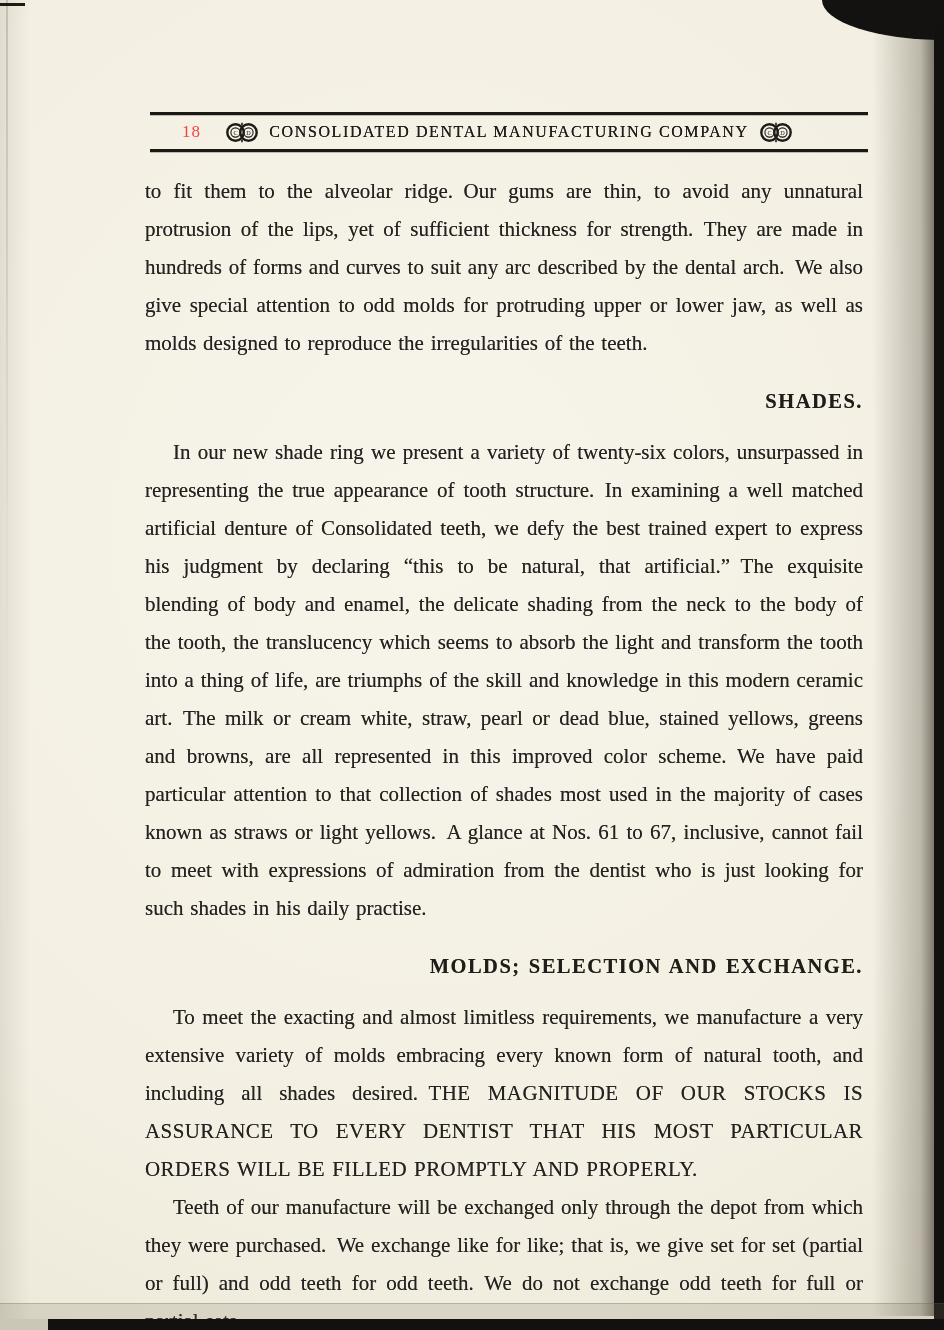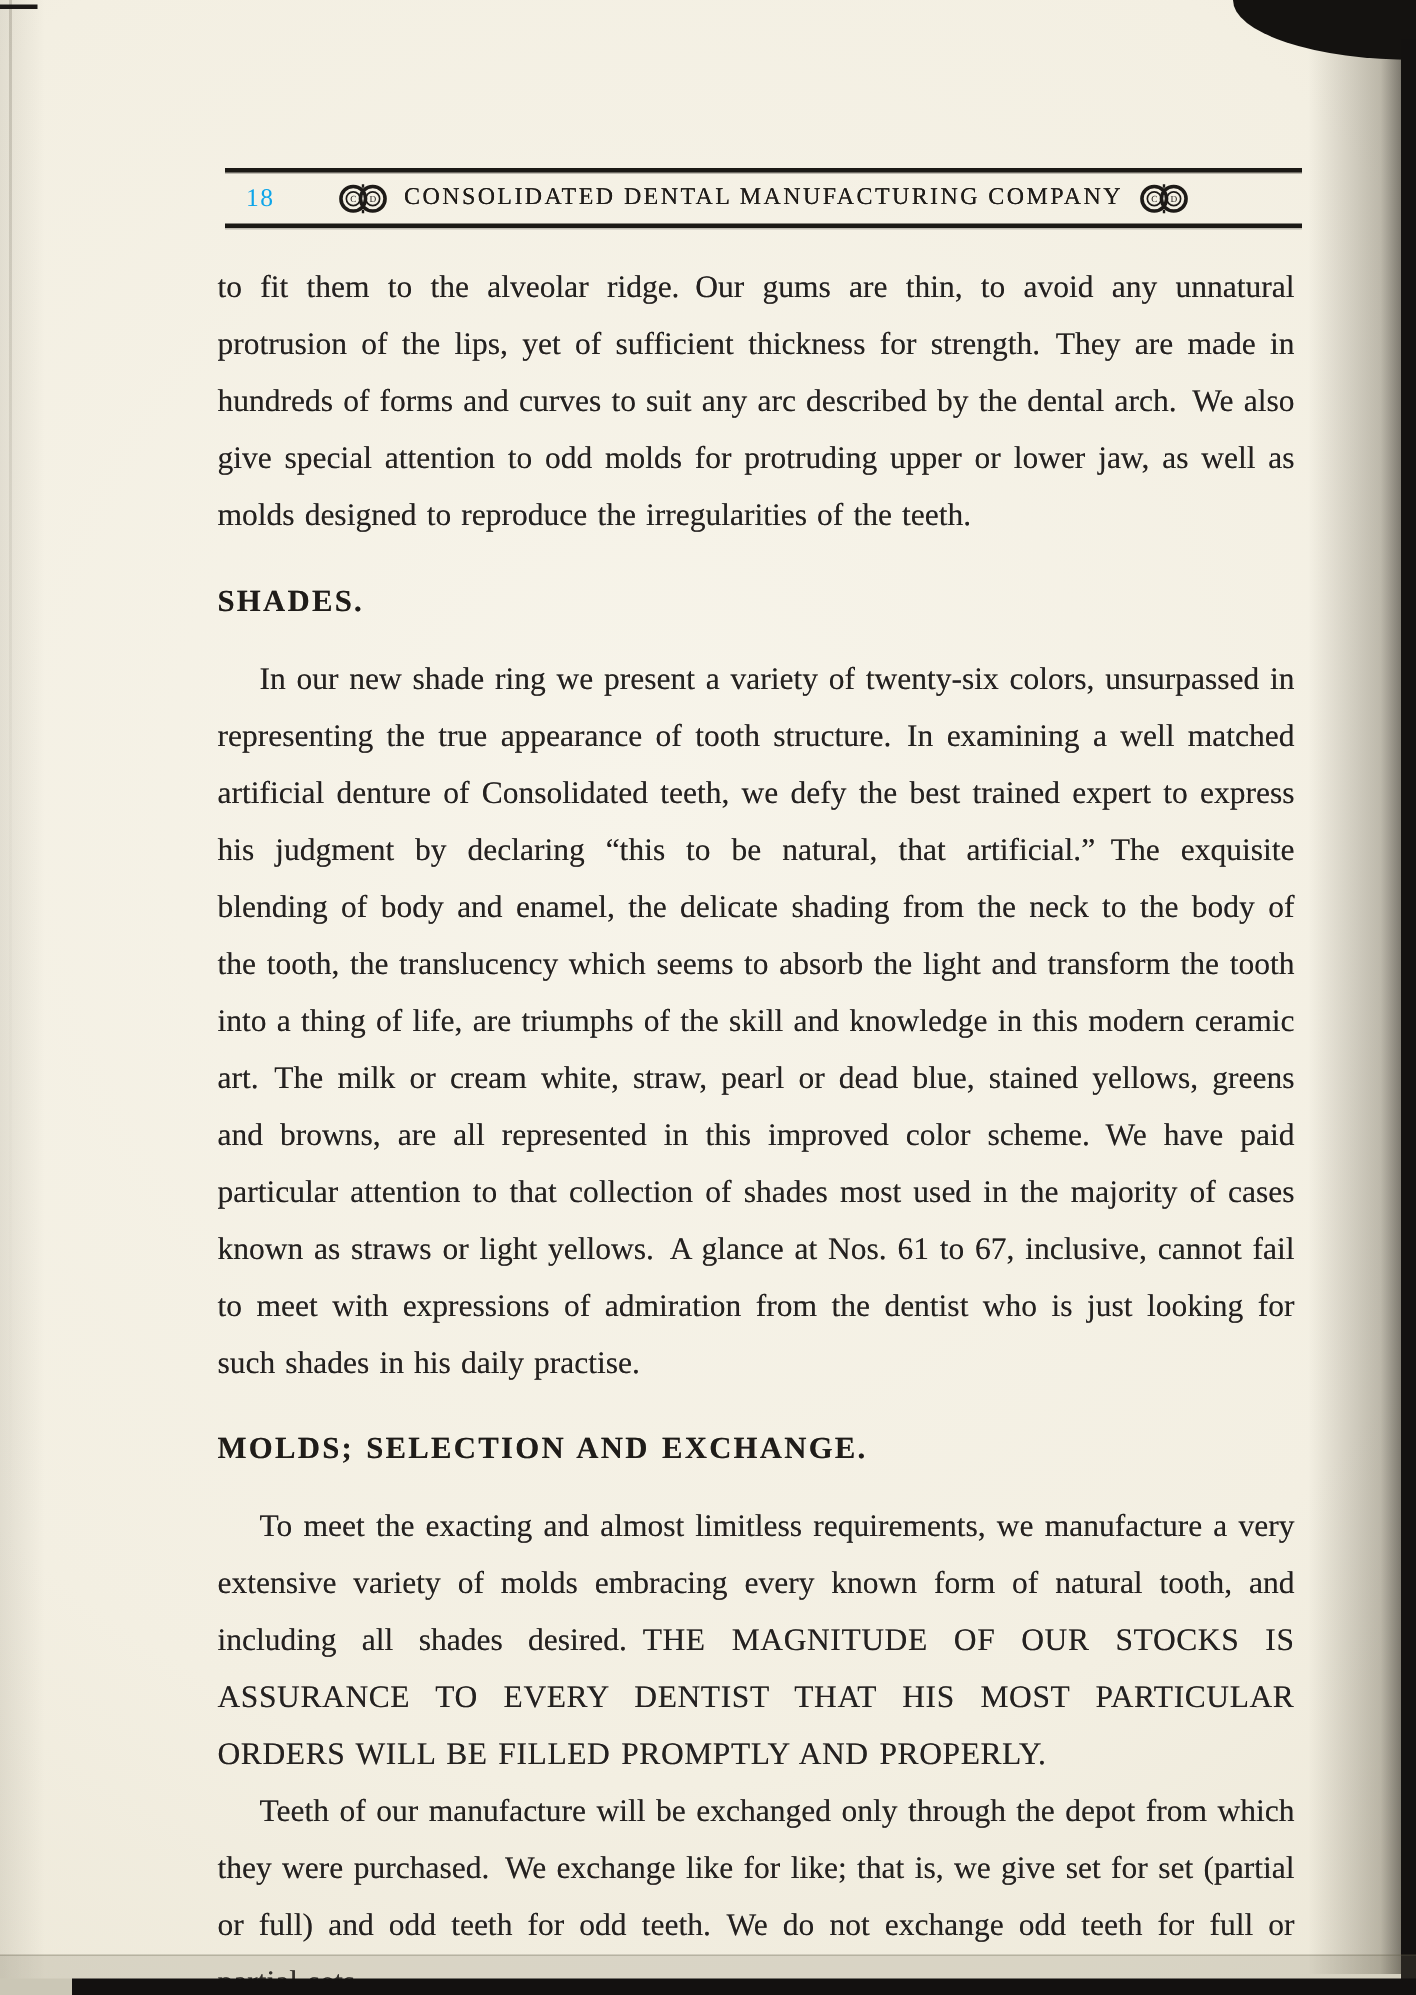--- a/index.html
+++ b/index.html
@@ -21,34 +21,34 @@
   .mark-topleft{position:absolute;top:3px;left:0;width:25px;height:3px;background:#1b1816;}
   .crease-left{position:absolute;top:0;bottom:0;left:6px;width:2px;
                background:linear-gradient(rgba(110,104,88,0.28),rgba(110,104,88,0.04) 40%,rgba(110,104,88,0) 80%);}
   .shade-left{position:absolute;top:0;bottom:0;left:0;width:30px;
               background:linear-gradient(to right,rgba(90,84,70,0.12),rgba(90,84,70,0));}
 
   
   .running-head{position:absolute;left:150px;top:112px;width:718px;color:#201d1a;}
   .rule{height:3px;background:#1b1915;box-shadow:0 1px 0 rgba(27,25,21,0.25);}
   .head-row{position:relative;height:34px;display:flex;align-items:center;justify-content:center;}
-  .pageno{position:absolute;left:14px;top:50%;transform:translateY(-50%);
-          font-size:17px;letter-spacing:1px;color:#0ea5e9;}
+  .pageno{position:absolute;left:32px;top:50%;transform:translateY(-50%);
+          font-size:17px;letter-spacing:1px;color:#ef4444;}
   .head-center{display:flex;align-items:center;gap:10px;}
   .company{font-size:16px;letter-spacing:1.6px;white-space:nowrap;color:#201d1a;
            text-shadow:0 0 0.4px #201d1a;}
   .monogram{display:inline-block;}
 
   
   .body-text{position:absolute;left:145px;top:172px;width:718px;color:#242120;
              font-size:21px;line-height:38px;text-align:justify;word-spacing:1.5px;
              text-shadow:0 0 0.3px rgba(36,33,32,0.6);}
   .body-text p{margin:0;}
   p.indent{text-indent:28px;}
-  h3{margin:20px 0 13px 0;text-align:left;font-size:20.5px;font-weight:bold;
+  h3{margin:20px 0 13px 0;text-align:right;font-size:20.5px;font-weight:bold;
      letter-spacing:1.5px;text-indent:0;color:#1f1c19;}
   .caps{letter-spacing:0.4px;}
 </style>
 </head>
 <body>
 
 <div class="scan">
   <div class="paper"></div>
   <div class="shade-left"></div>
   <div class="crease-left"></div>

